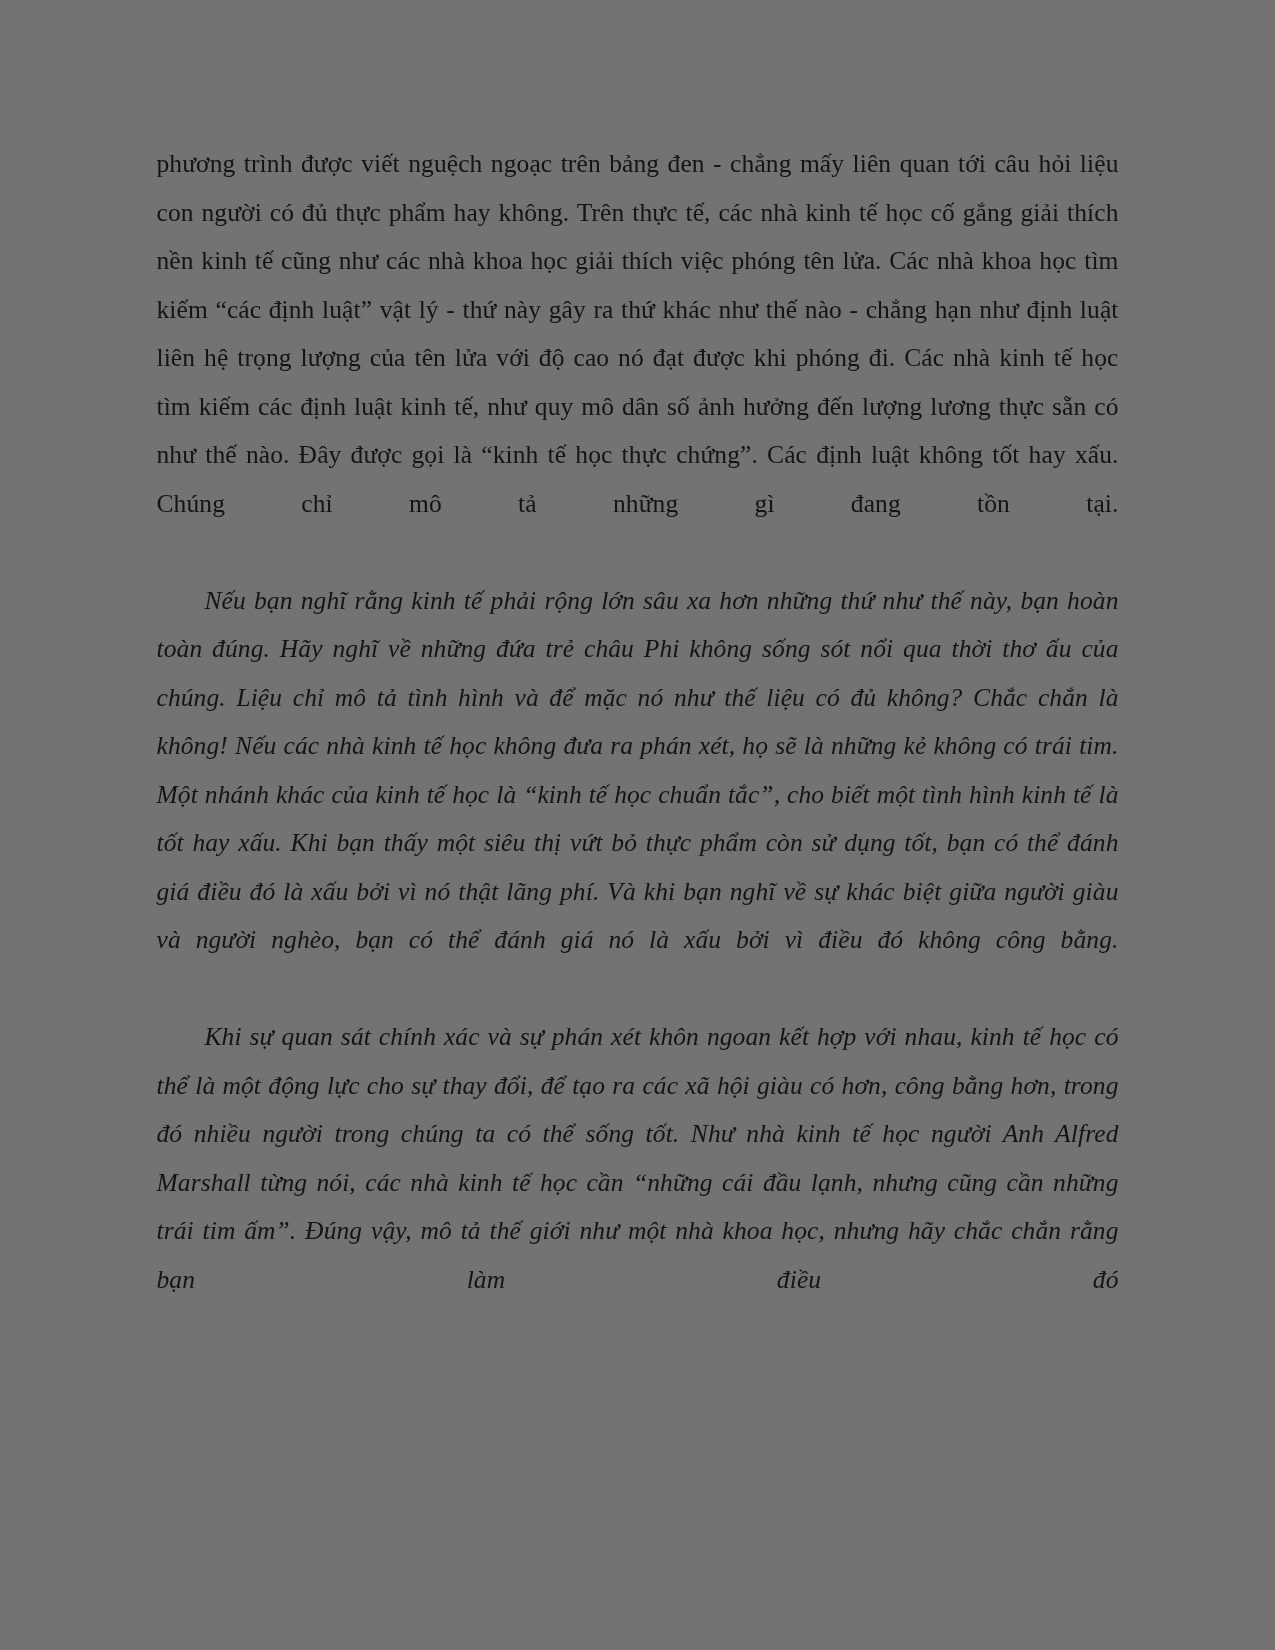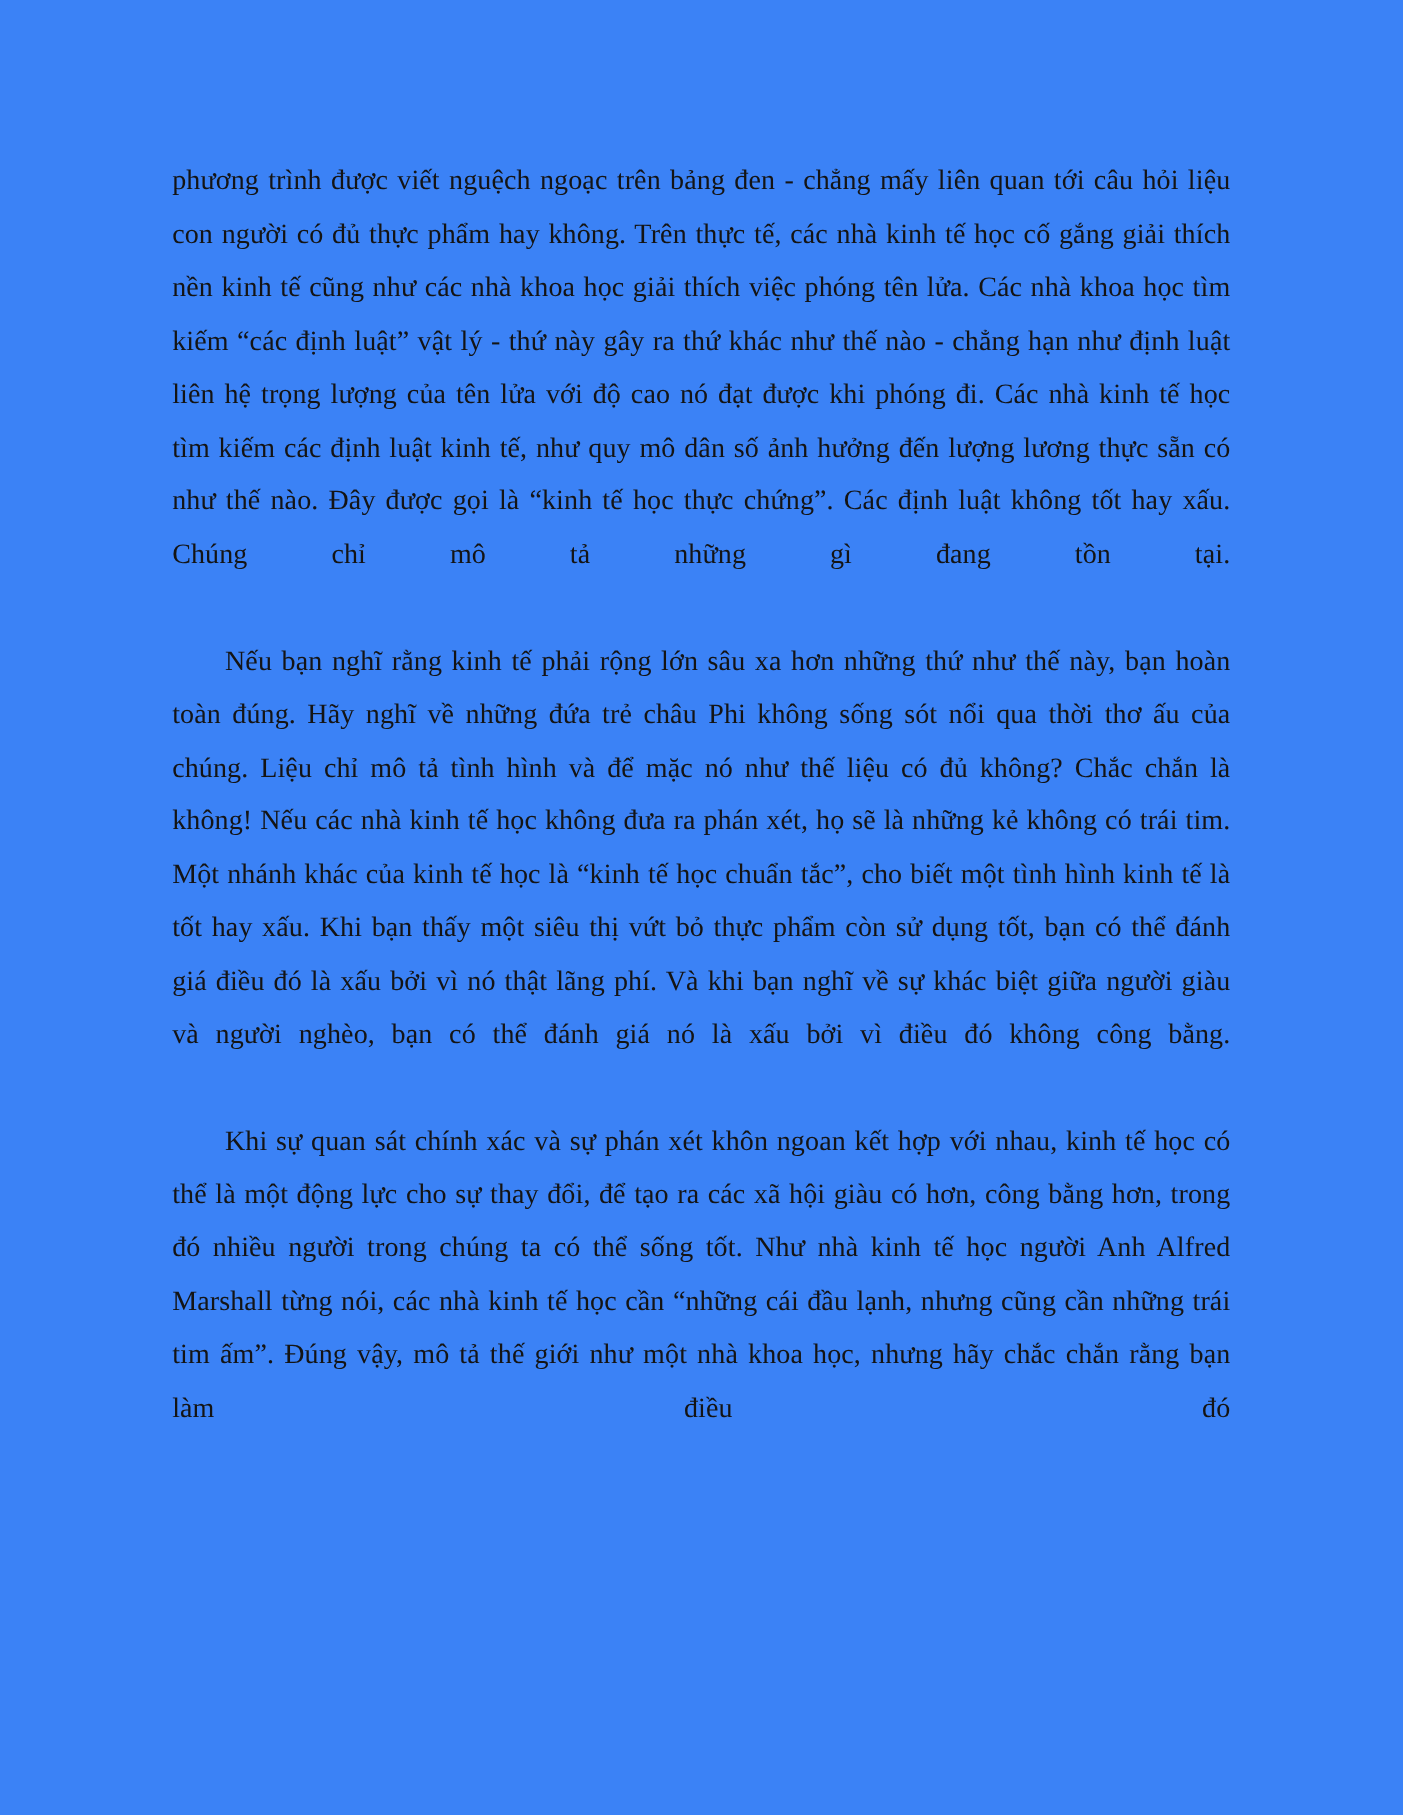--- a/index.html
+++ b/index.html
@@ -12,41 +12,42 @@
     height: 1650px;
     font-family: "Liberation Serif", "DejaVu Serif", serif;
     color: #111111;
   }
   .page {
     position: relative;
     width: 1275px;
     height: 1650px;
     box-sizing: border-box;
     padding: 140px 152px 120px 152px;
-    background: #3b82f6;
+    background: #737373;
   }
   .body-text {
     width: 962px;
     margin: 0 auto;
   }
   .para {
     margin: 0;
     font-size: 25.5px;
     line-height: 48.5px;
     text-align: justify;
     text-justify: inter-word;
     letter-spacing: 0.1px;
     word-spacing: 0.4px;
     color: #141414;
   }
   .para + .para {
     margin-top: 0;
   }
   .para.indent {
     text-indent: 48px;
+    font-style: italic;
   }
   
   .para:after {
     content: "";
     display: inline-block;
     width: 100%;
   }
 </style>
 </head>
 <body>

